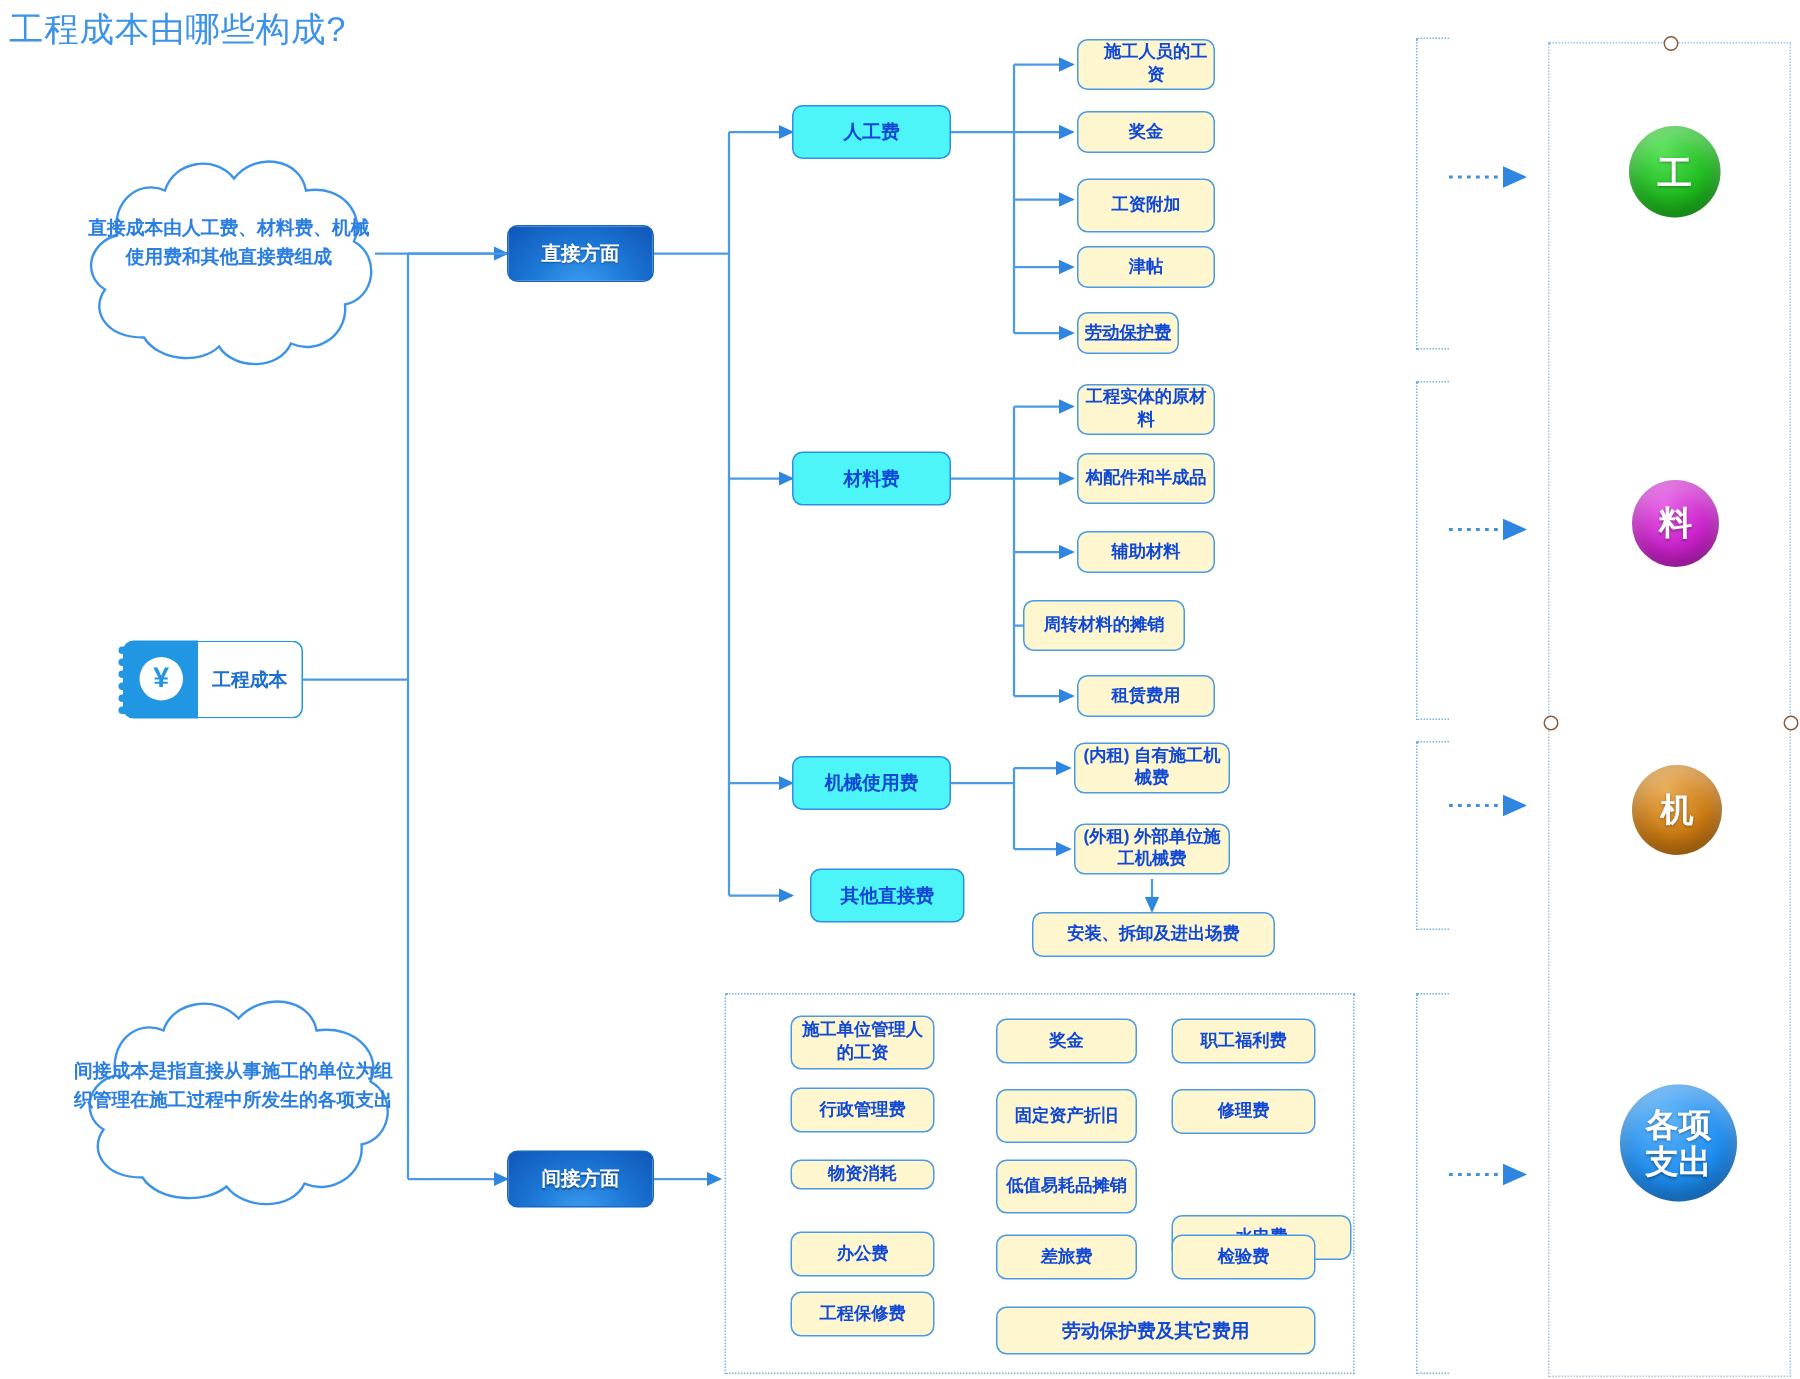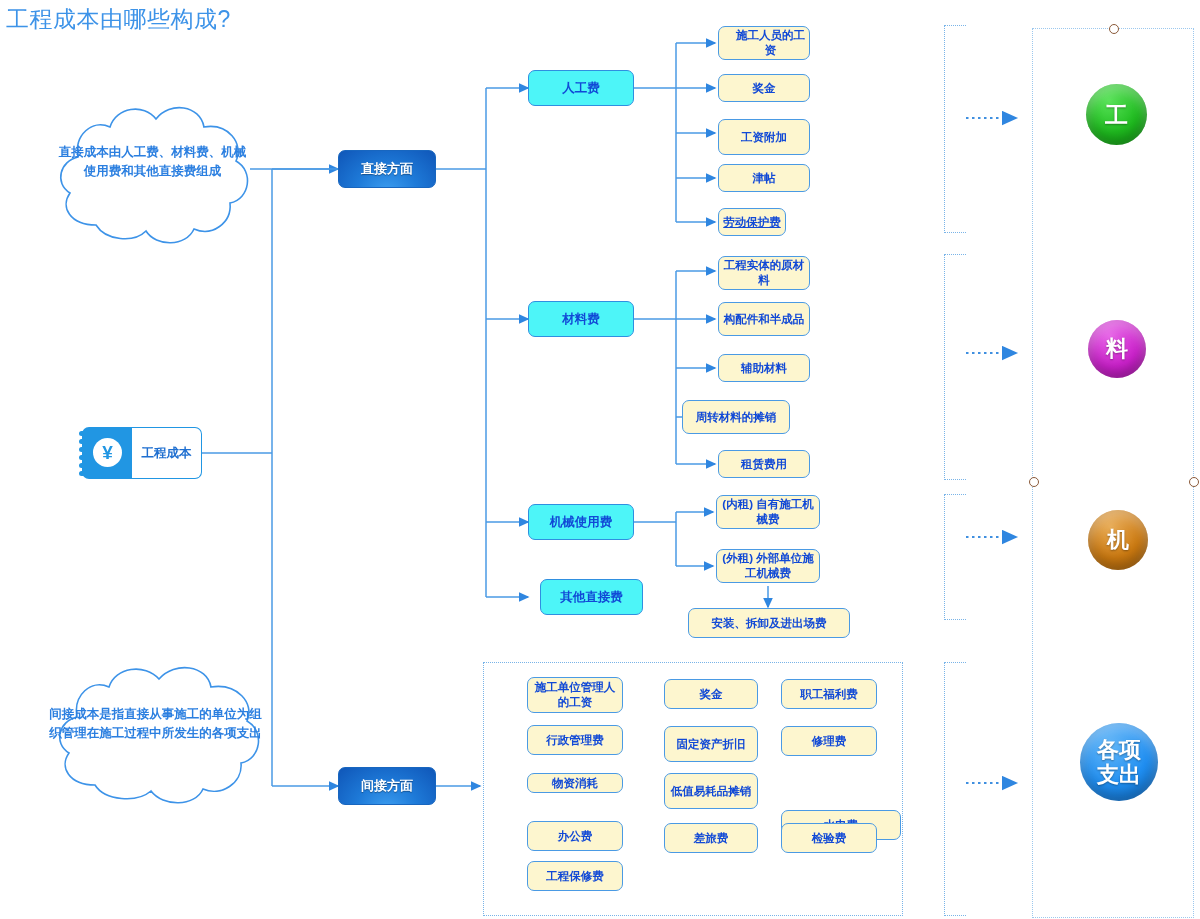--- a/index.html
+++ b/index.html
@@ -236,20 +236,21 @@
   <div class="abs node-leaf" style="left:664px;top:679px;width:94px;height:30px;">奖金</div>
   <div class="abs node-leaf" style="left:664px;top:726px;width:94px;height:36px;">固定资产折旧</div>
   <div class="abs node-leaf" style="left:664px;top:773px;width:94px;height:36px;">低值易耗品摊销</div>
   <div class="abs node-leaf" style="left:664px;top:823px;width:94px;height:30px;">差旅费</div>
 
   <div class="abs node-leaf" style="left:781px;top:679px;width:96px;height:30px;">职工福利费</div>
   <div class="abs node-leaf" style="left:781px;top:726px;width:96px;height:30px;">修理费</div>
   <div class="abs node-leaf" style="left:781px;top:810px;width:120px;height:30px;">水电费</div>
   <div class="abs node-leaf" style="left:781px;top:823px;width:96px;height:30px;">检验费</div>
 
+  <div class="abs node-leaf" style="left:664px;top:871px;width:213px;height:32px;font-size:12.5px;">劳动保护费及其它费用</div>
 
   <div class="abs bracket" style="left:944px;top:25px;width:22px;height:208px;"></div>
   <div class="abs bracket" style="left:944px;top:254px;width:22px;height:226px;"></div>
   <div class="abs bracket" style="left:944px;top:494px;width:22px;height:126px;"></div>
   <div class="abs bracket" style="left:944px;top:662px;width:22px;height:254px;"></div>
 
   <div class="abs" id="sel-rect"></div>
   <div class="abs sel-handle" style="left:1109px;top:24px;"></div>
   <div class="abs sel-handle" style="left:1029px;top:477px;"></div>
   <div class="abs sel-handle" style="left:1189px;top:477px;"></div>

